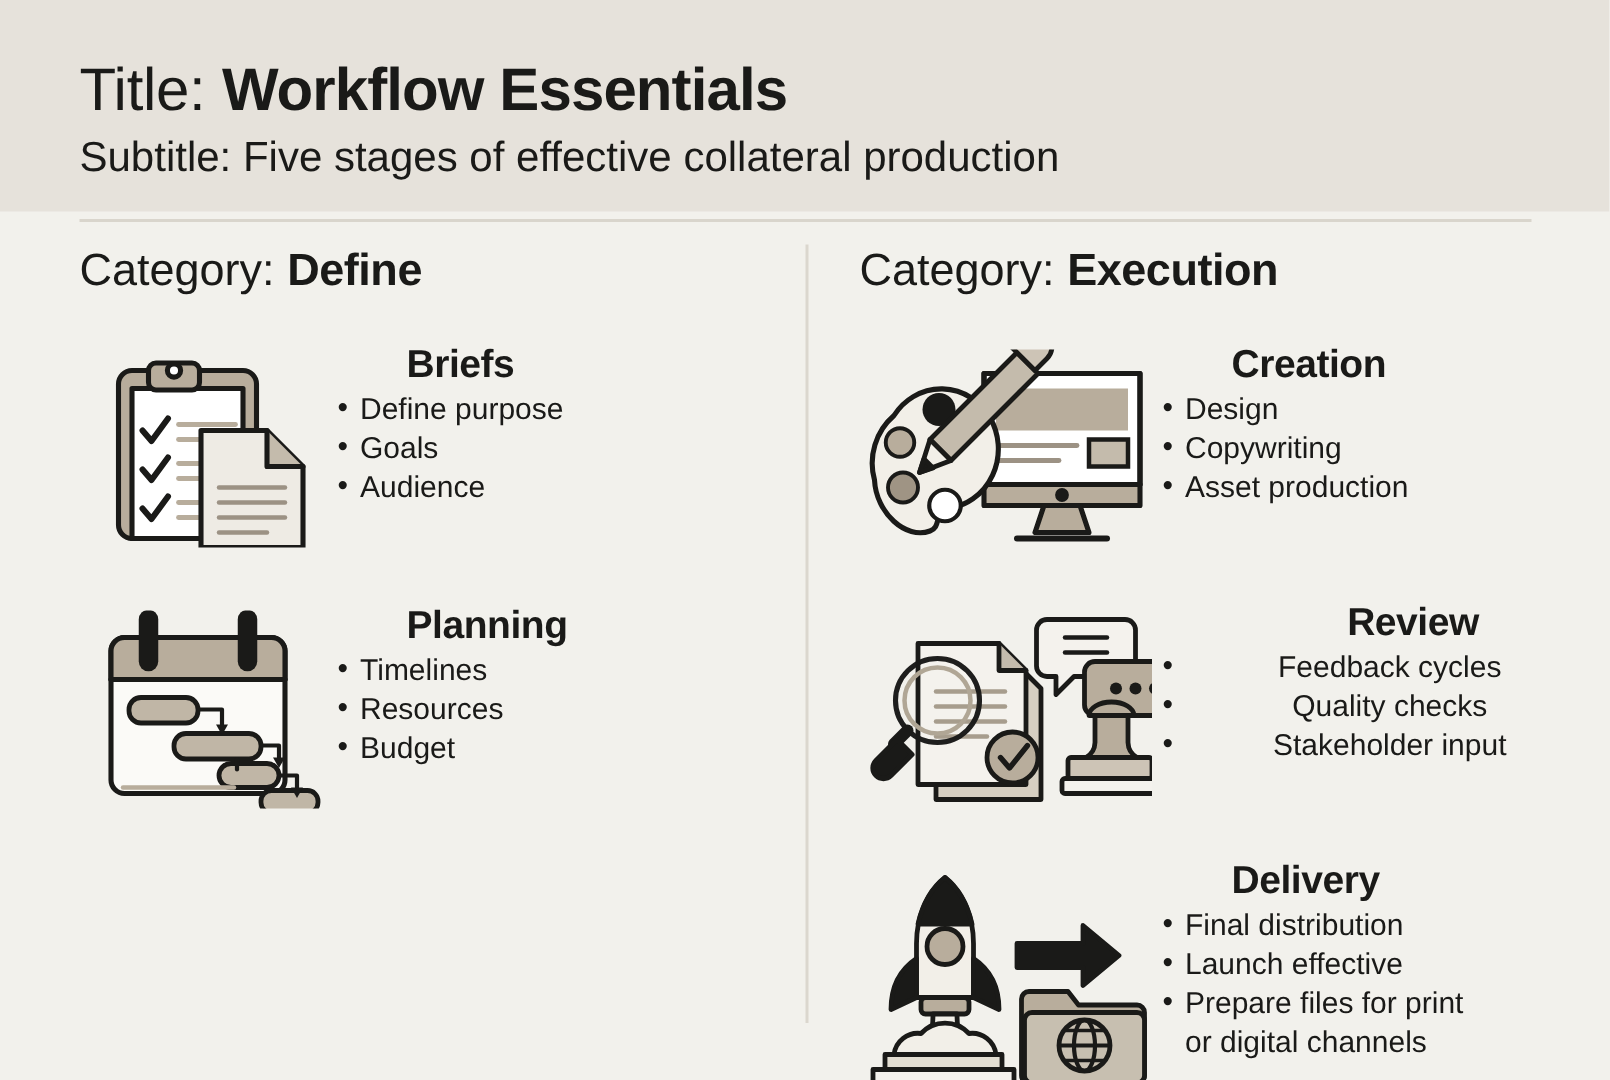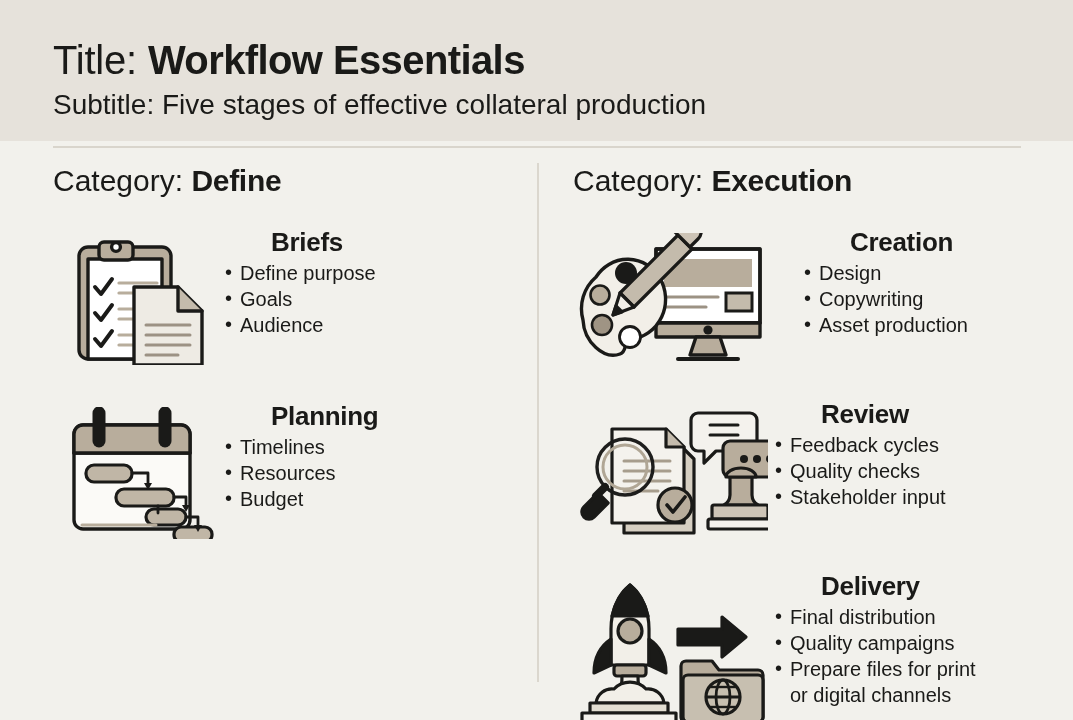--- a/index.html
+++ b/index.html
@@ -123,22 +123,22 @@
     content: "\2022";
     position: absolute;
     left: 2px;
     top: -1px;
     font-size: 20px;
   }
 
   
   .item.briefs   { margin-top: 8px; }
   .item.planning { margin-top: 36px; }
-  .item.creation { margin-top: 8px; gap: 29px; }
-  .item.review   { margin-top: 34px; }
+  .item.creation { margin-top: 8px; }
+  .item.review   { margin-top: 34px; text-align: center; }
   .item.delivery { margin-top: 34px; }
 
   svg { display: block; }
 </style>
 </head>
 <body>
 
 <div class="header-band"></div>
 
 <div class="title-line">
@@ -372,20 +372,20 @@
           <path d="M128 120 h34" fill="none" stroke-width="2.8"></path>
           <path d="M131 110 h28" fill="none" stroke-width="2.4"></path>
           <path d="M131 130 h28" fill="none" stroke-width="2.4"></path>
         </g>
       </svg>
     </div>
     <div class="item-body">
       <div class="item-title">Delivery</div>
       <ul class="bullets">
         <li>Final distribution</li>
-        <li>Quality campaigns</li>
+        <li>Launch effective</li>
         <li>Prepare files for print
 or digital channels</li>
       </ul>
     </div>
   </div>
 
 </div>
 
 </body></html>

